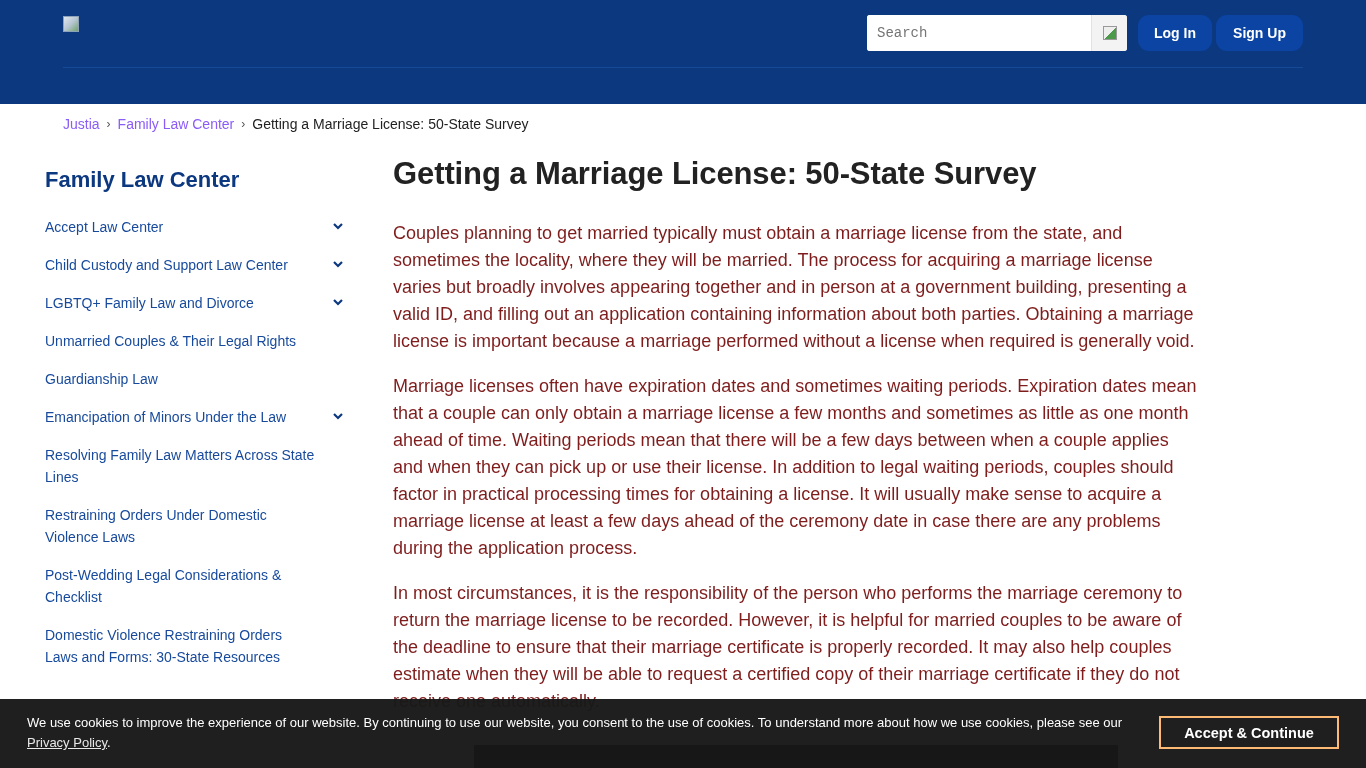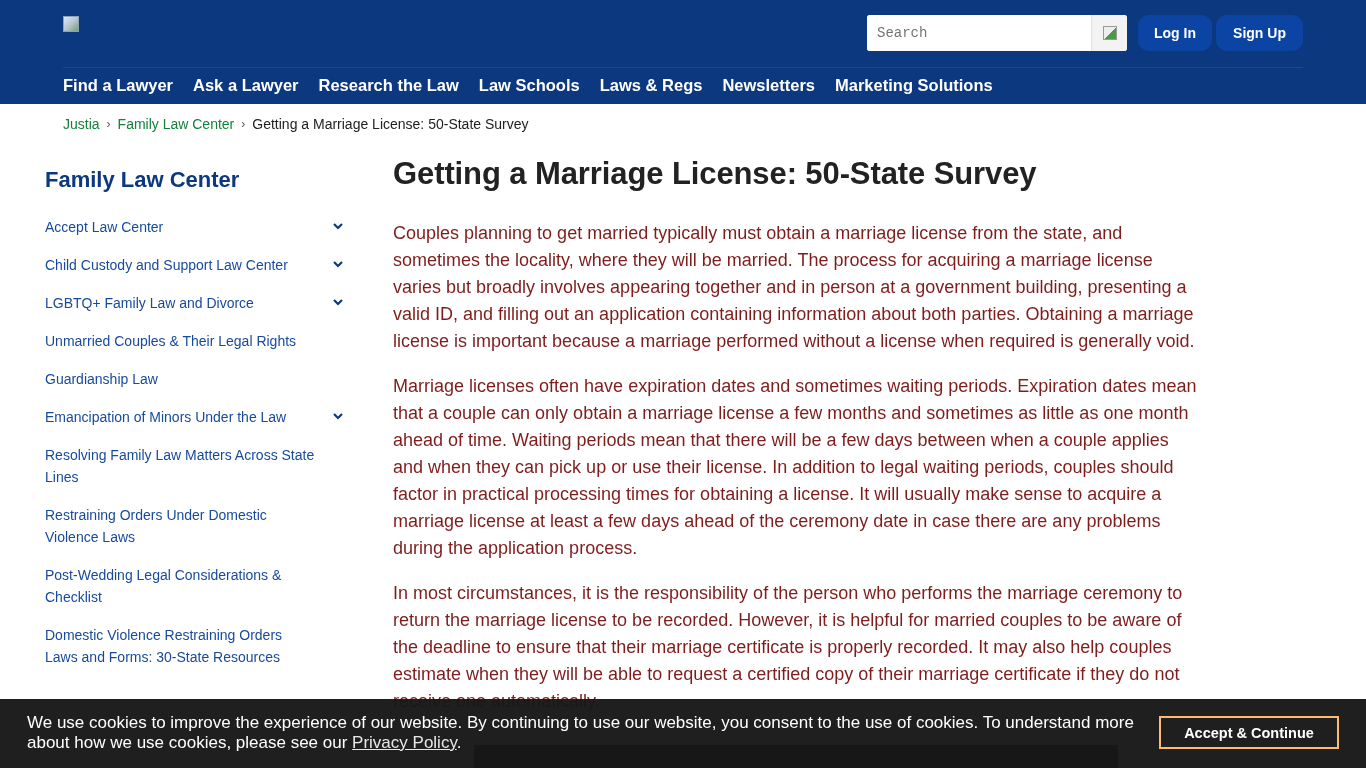--- a/index.html
+++ b/index.html
@@ -17,41 +17,41 @@
   .search-btn .broken { width: 14px; height: 14px; border: 1px solid #999; background: linear-gradient(135deg,#eee 50%,#4a9a4a 50%); }
   .auth-btn { position: absolute; top: 15px; height: 36px; background: #0b44a2; color: #fff; font-weight: bold; font-size: 14px; display: flex; align-items: center; justify-content: center; border-radius: 11px; }
   .login-btn { left: 1138px; width: 74px; }
   .signup-btn { left: 1216px; width: 87px; }
   .header-divider { position: absolute; left: 63px; top: 67px; width: 1240px; height: 1px; background: #164a96; }
   .main-nav { position: absolute; left: 63px; top: 74px; display: flex; gap: 0; }
   .nav-item { color: #fff; font-weight: bold; font-size: 16.5px; margin-right: 20px; height: 22px; line-height: 22px; white-space: nowrap; }
 
   
   .breadcrumb { position: absolute; left: 63px; top: 116px; font-size: 14px; display: flex; align-items: center; white-space: nowrap; }
-  .crumb-link { color: #15803d; }
+  .crumb-link { color: #8b5cf6; }
   .crumb-sep { color: #555; margin: 0 7px; font-size: 12px; }
   .crumb-current { color: #222; }
 
   
   .sidebar { position: absolute; left: 45px; top: 166px; width: 300px; }
   .sidebar-title { color: #0c3880; font-size: 22px; font-weight: bold; margin-bottom: 22px; line-height: 28px; }
   .side-item { position: relative; font-size: 14px; line-height: 22px; color: #174a9c; padding-right: 30px; margin-bottom: 16px; }
   .side-item .chev { position: absolute; right: 2px; top: 5px; width: 10px; height: 10px; }
   .side-item .chev svg { width: 10px; height: 10px; display: block; }
 
   
   .article { position: absolute; left: 393px; top: 154px; width: 810px; }
   .article-title { font-size: 31px; font-weight: bold; color: #222; line-height: 40px; margin-bottom: 26px; letter-spacing: -0.1px; }
   .article p { font-size: 18px; line-height: 27px; color: #7f1d1d; margin-bottom: 18px; }
 
   .video-box { position: absolute; left: 474px; top: 745px; width: 644px; height: 40px; background: #02050f; }
 
   
   .cookie-banner { position: absolute; left: 0; top: 699px; width: 1366px; height: 69px; background: rgba(24,24,24,0.97); }
-  .cookie-text { position: absolute; left: 27px; top: 14px; width: 1115px; color: #fff; font-size: 17px; line-height: 20px; }
+  .cookie-text { position: absolute; left: 27px; top: 14px; width: 1115px; color: #fff; font-size: 13px; line-height: 20px; }
   .cookie-link { color: #fff; text-decoration: underline; color: #e8e8e8; }
   .accept-btn { position: absolute; left: 1159px; top: 17px; width: 180px; height: 33px; border: 2px solid #fdba74; color: #fff; font-weight: bold; font-size: 14.5px; display: flex; align-items: center; justify-content: center; background: transparent; }
 </style>
 </head>
 <body>
 
 <div class="header">
   <div class="logo">
     <div class="logo-img" title="Justia"></div>
   </div>
@@ -61,29 +61,20 @@
     <div class="search-btn">
       <div class="broken"></div>
     </div>
   </div>
 
   <div class="auth-btn login-btn">Log In</div>
   <div class="auth-btn signup-btn">Sign Up</div>
 
   <div class="header-divider"></div>
 
-  <nav class="main-nav">
-    <a class="nav-item">Find a Lawyer</a>
-    <a class="nav-item">Ask a Lawyer</a>
-    <a class="nav-item">Research the Law</a>
-    <a class="nav-item">Law Schools</a>
-    <a class="nav-item">Laws &amp; Regs</a>
-    <a class="nav-item">Newsletters</a>
-    <a class="nav-item">Marketing Solutions</a>
-  </nav>
 </div>
 
 <div class="breadcrumb">
   <a class="crumb-link">Justia</a>
   <span class="crumb-sep">›</span>
   <a class="crumb-link">Family Law Center</a>
   <span class="crumb-sep">›</span>
   <span class="crumb-current">Getting a Marriage License: 50-State Survey</span>
 </div>
 

